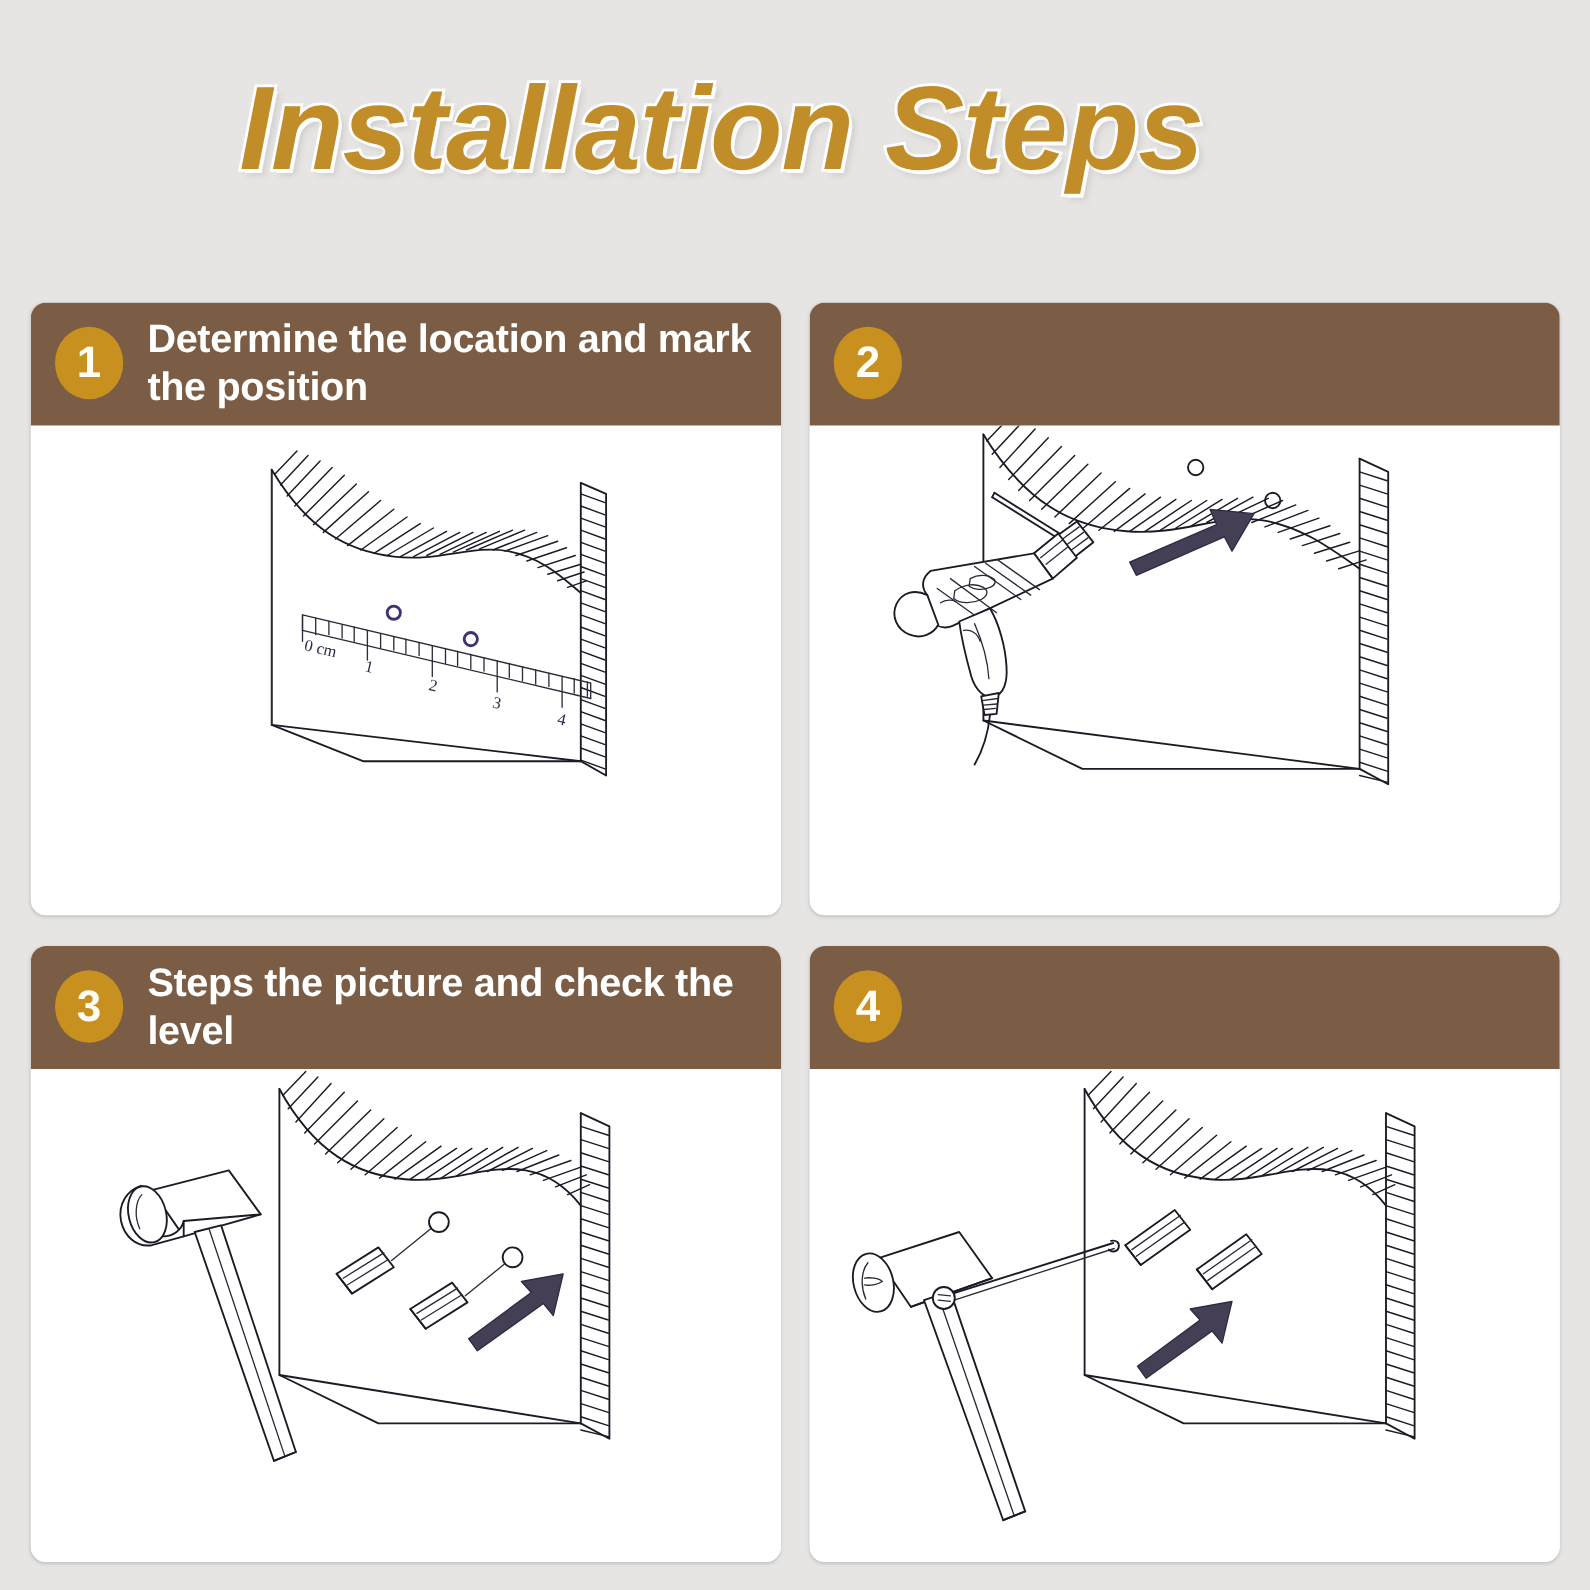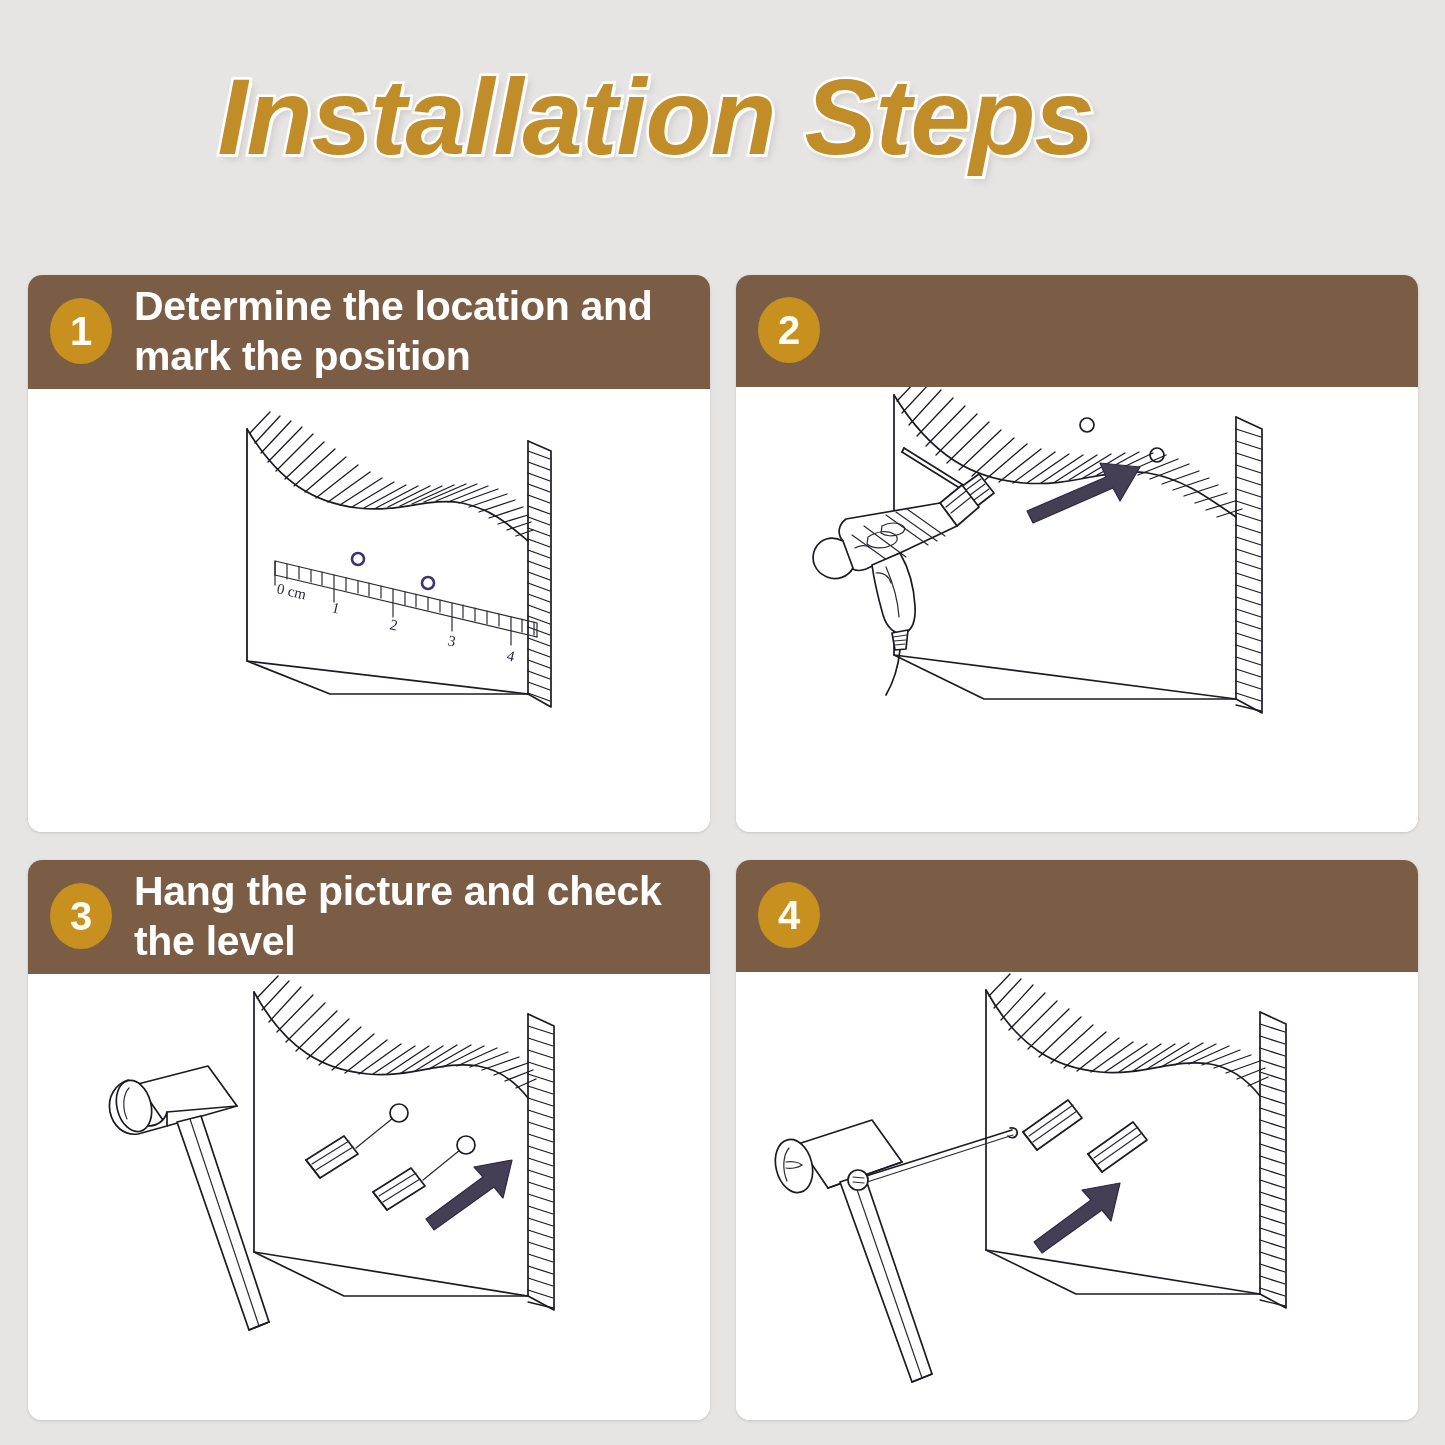--- a/index.html
+++ b/index.html
@@ -88,21 +88,21 @@
     font-weight: bold;
     display: flex;
     align-items: center;
     justify-content: center;
     margin-right: 22px;
     line-height: 1;
   }
 
   .header-text {
     color: #ffffff;
-    font-size: 41px;
+    font-size: 36px;
     font-weight: bold;
     line-height: 1.22;
     letter-spacing: -0.3px;
   }
 
   .card-body {
     flex: 1 1 auto;
     background: #ffffff;
     position: relative;
   }
@@ -356,21 +356,21 @@
         <circle class="ln" cx="351" cy="38" r="7"></circle>
         <circle class="ln" cx="421" cy="68" r="7"></circle>
         <path class="arrow" d="M291,124 L370,90 L364,76 L404,80 L384,114 L377,101 L297,136 Z"></path>
       </svg>
     </div>
   </div>
 
   <div class="card step3">
     <div class="card-header">
       <div class="badge">3</div>
-      <div class="header-text">Hang the picture and check the level</div>
+      <div class="header-text">Steps the picture and check the level</div>
     </div>
     <div class="card-body">
       <svg viewBox="0 0 682 450" preserveAspectRatio="xMidYMid meet">
 
         <g>
           <path class="ln" d="M226,18 L226,278 L316,322 L500,322 L500,40" fill="none"></path>
           <path class="ln" d="M226,278 L500,322"></path>
           <path class="ln" d="M226,18 C258,76 296,96 340,100 C384,104 414,86 450,92 C474,96 489,110 500,124" fill="none"></path>
           <g class="ln-hatch">
             <path d="M229,24 L250,2"></path>

